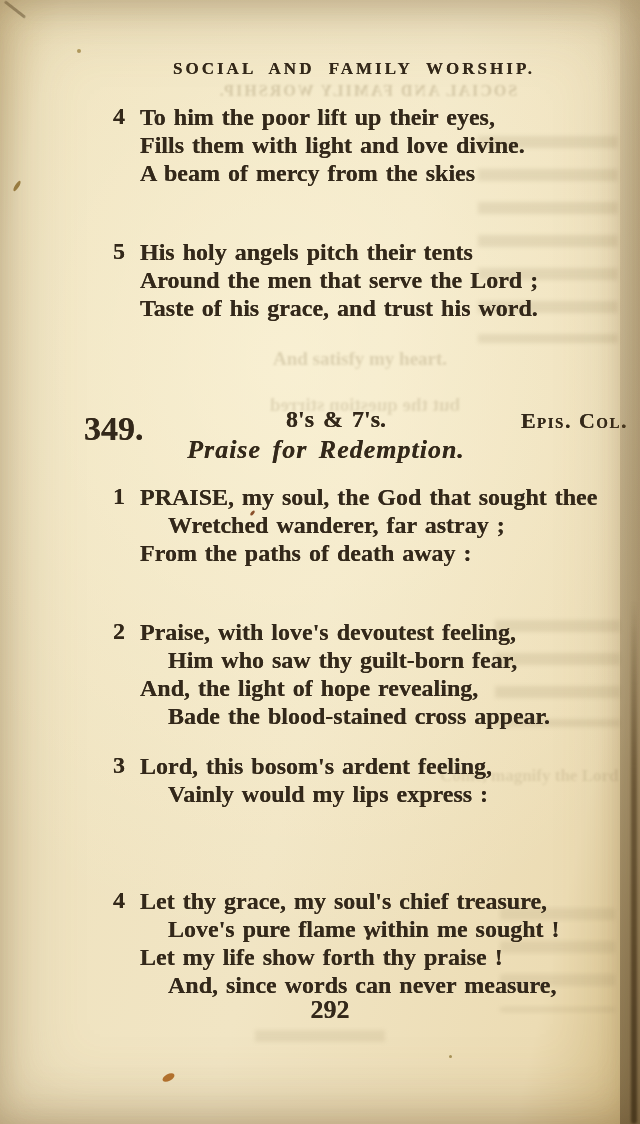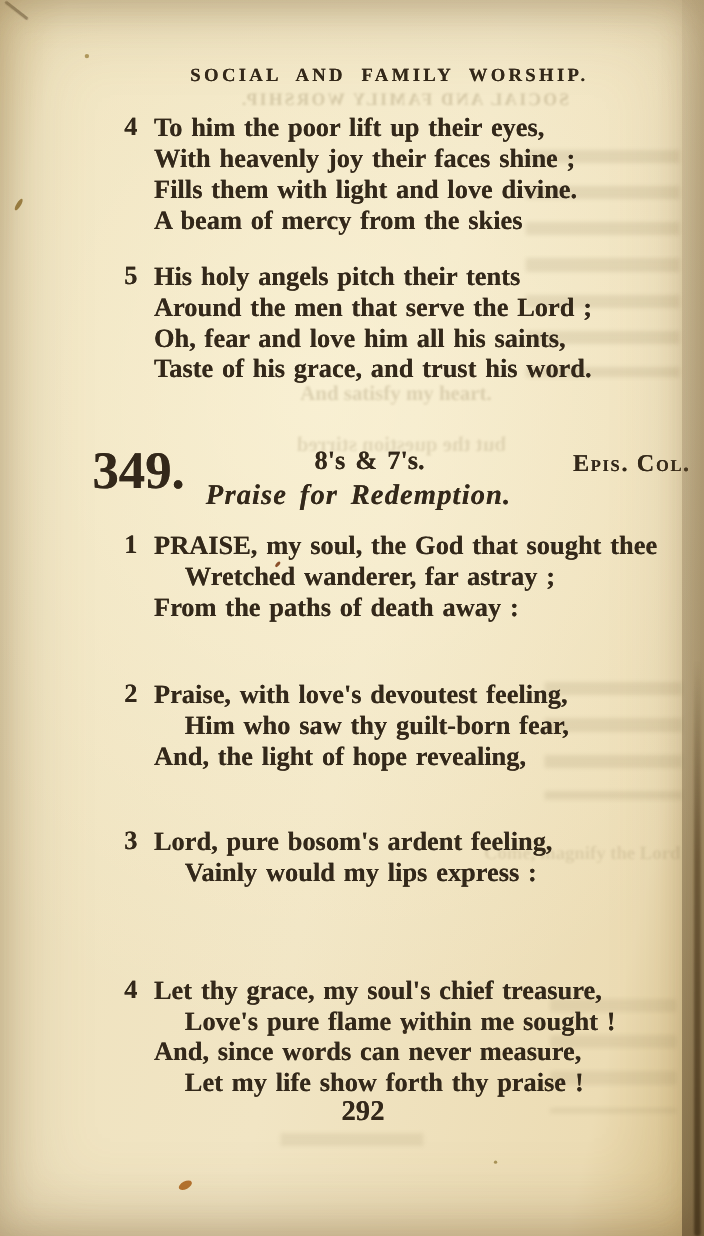--- a/index.html
+++ b/index.html
@@ -31,21 +31,21 @@
     font-size:17px;font-weight:bold;letter-spacing:3px;word-spacing:7px;}
   .stanza{position:absolute;left:113px;width:517px;font-size:24px;font-weight:bold;
     word-spacing:2px;}
   .stanza .vnum{position:absolute;left:0;top:0;}
   .stanza .lines{margin-left:27px;}
   .stanza .line{line-height:28px;white-space:nowrap;}
   .alt .line:nth-child(2n){padding-left:28px;}
   .s-a{top:103px;} .s-b{top:238px;}
   .s-1{top:483px;} .s-2{top:618px;} .s-3{top:752px;} .s-4{top:887px;}
 
-  .hymn-number{position:absolute;top:403px;left:84px;font-size:48px;font-weight:bold;line-height:52px;}
+  .hymn-number{position:absolute;top:403px;left:84px;font-size:34px;font-weight:bold;line-height:52px;}
   .hymn-meter{position:absolute;top:404px;left:16px;width:640px;text-align:center;
     font-size:24px;font-weight:bold;line-height:30px;word-spacing:3px;}
   .hymn-attr{position:absolute;top:407px;left:440px;width:188px;text-align:right;
     font-size:22px;font-weight:bold;font-variant:small-caps;letter-spacing:1.5px;line-height:28px;}
   .hymn-title{position:absolute;top:434px;left:6px;width:640px;text-align:center;
     font-style:italic;font-size:26px;font-weight:bold;letter-spacing:1px;word-spacing:4px;line-height:32px;}
   .folio{position:absolute;top:995px;left:10px;width:640px;text-align:center;
     font-size:26px;font-weight:bold;}
 
   
@@ -87,32 +87,30 @@
   <div class="smudge sm-2"></div>
   <div class="smudge sm-3"></div>
   <div class="smudge sm-4"></div>
 
   <div class="running-head ink">SOCIAL AND FAMILY WORSHIP.</div>
 
   <div class="stanza s-a ink">
     <span class="vnum">4</span>
     <div class="lines">
       <div class="line">To him the poor lift up their eyes,</div>
-      <div class="line">With heavenly joy their faces shine ;</div>
       <div class="line">Fills them with light and love divine.</div>
       <div class="line">A beam of mercy from the skies</div>
     </div>
   </div>
 
   <div class="stanza s-b ink">
     <span class="vnum">5</span>
     <div class="lines">
       <div class="line">His holy angels pitch their tents</div>
       <div class="line">Around the men that serve the Lord ;</div>
-      <div class="line">Oh, fear and love him all his saints,</div>
       <div class="line">Taste of his grace, and trust his word.</div>
     </div>
   </div>
 
   <div class="hymn-number ink">349.</div>
   <div class="hymn-meter ink">8's &amp; 7's.</div>
   <div class="hymn-attr ink">Epis. Col.</div>
   <div class="hymn-title ink">Praise for Redemption.</div>
 
   <div class="stanza alt s-1 ink">
@@ -123,38 +121,39 @@
       <div class="line">From the paths of death away :</div>
     </div>
   </div>
 
   <div class="stanza alt s-2 ink">
     <span class="vnum">2</span>
     <div class="lines">
       <div class="line">Praise, with love's devoutest feeling,</div>
       <div class="line">Him who saw thy guilt-born fear,</div>
       <div class="line">And, the light of hope revealing,</div>
+      <div class="line">Bade the blood-stained cross appear.</div>
     </div>
   </div>
 
   <div class="stanza alt s-3 ink">
     <span class="vnum">3</span>
     <div class="lines">
-      <div class="line">Lord, pure bosom's ardent feeling,</div>
+      <div class="line">Lord, this bosom's ardent feeling,</div>
       <div class="line">Vainly would my lips express :</div>
     </div>
   </div>
 
   <div class="stanza alt s-4 ink">
     <span class="vnum">4</span>
     <div class="lines">
       <div class="line">Let thy grace, my soul's chief treasure,</div>
       <div class="line">Love's pure flame within me sought !</div>
+      <div class="line">Let my life show forth thy praise !</div>
       <div class="line">And, since words can never measure,</div>
-      <div class="line">Let my life show forth thy praise !</div>
     </div>
   </div>
 
   <div class="folio ink">292</div>
 
   <div class="speck sp-1"></div>
   <div class="speck sp-2"></div>
   <div class="speck sp-3"></div>
   <div class="speck sp-4"></div>
   <div class="speck sp-5"></div>

